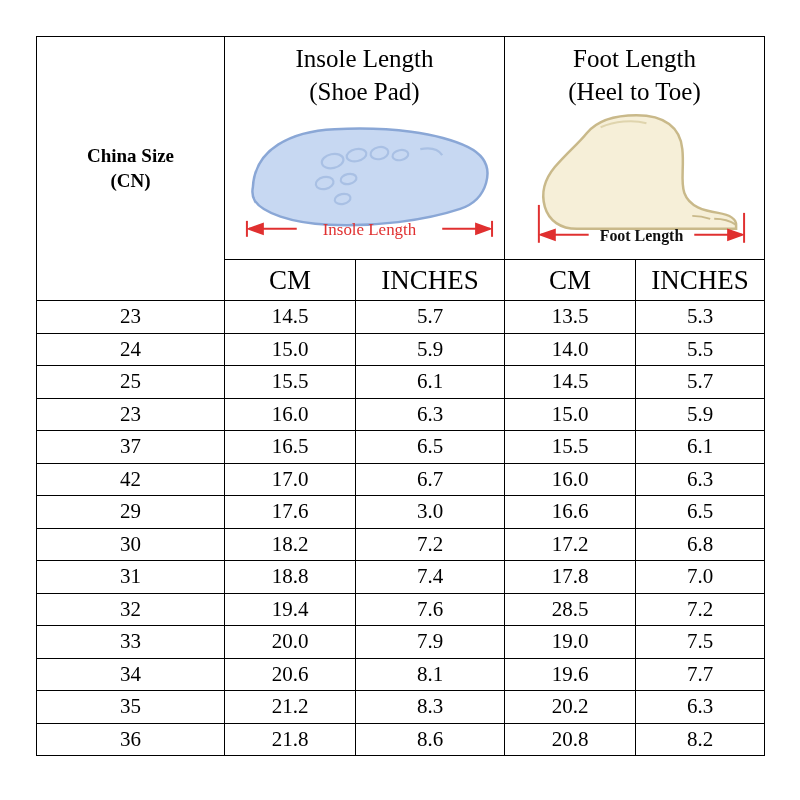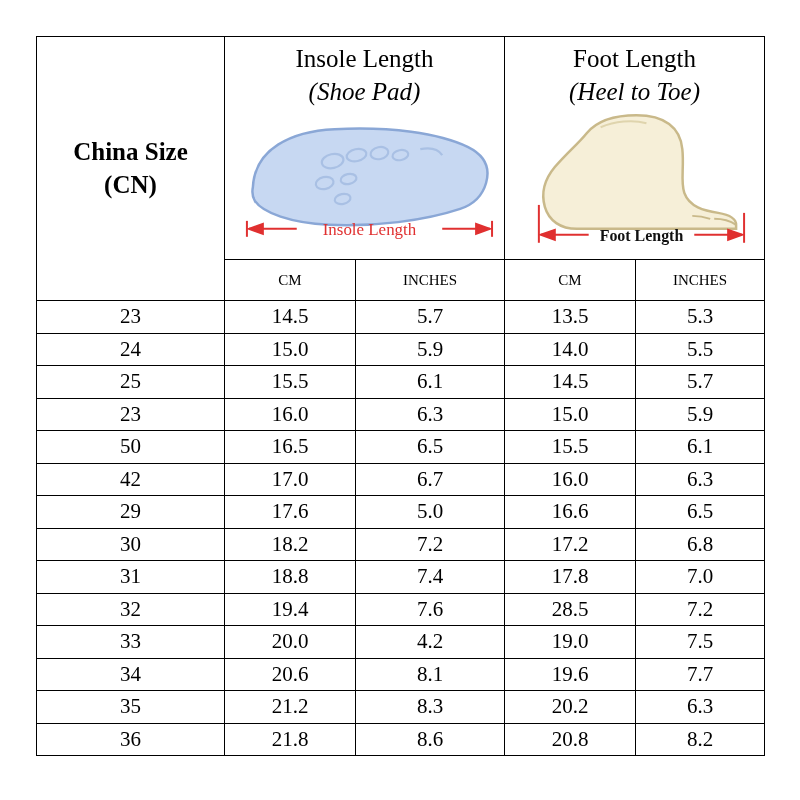--- a/index.html
+++ b/index.html
@@ -34,28 +34,28 @@
     padding: 0;
   }
   
   col.c-cn      { width: 188px; }
   col.c-in-cm   { width: 131px; }
   col.c-in-inch { width: 149px; }
   col.c-ft-cm   { width: 131px; }
   col.c-ft-inch { width: 129px; }
 
   .cn-head {
-    font-size: 25px;
+    font-size: 19px;
     font-weight: bold;
     line-height: 1.3;
   }
   .cn-head .l2 { display: block; }
 
   .unit-head {
-    font-size: 15px;
+    font-size: 27px;
     height: 40px;
   }
 
   .data-cell {
     font-size: 21px;
     height: 31.5px;
   }
 
   
   .illus-cell {
@@ -71,21 +71,21 @@
   }
   .illus-caption {
     position: absolute;
     left: 0;
     right: 0;
     top: 6px;
     text-align: center;
     font-size: 25px;
     line-height: 1.3;
   }
-  .illus-caption .l2 { display: block; font-style: italic; }
+  .illus-caption .l2 { display: block; }
   .illus-art {
     position: absolute;
     left: 0;
     right: 0;
     top: 72px;
     bottom: 0;
   }
   .illus-art svg { display: block; width: 100%; height: 100%; }
 </style>
 </head>
@@ -207,37 +207,37 @@
         <td class="data-cell">5.7</td>
       </tr>
         <tr style="">
         <td class="data-cell">23</td>
         <td class="data-cell">16.0</td>
         <td class="data-cell">6.3</td>
         <td class="data-cell">15.0</td>
         <td class="data-cell">5.9</td>
       </tr>
         <tr style="">
-        <td class="data-cell">50</td>
+        <td class="data-cell">37</td>
         <td class="data-cell">16.5</td>
         <td class="data-cell">6.5</td>
         <td class="data-cell">15.5</td>
         <td class="data-cell">6.1</td>
       </tr>
         <tr style="">
         <td class="data-cell">42</td>
         <td class="data-cell">17.0</td>
         <td class="data-cell">6.7</td>
         <td class="data-cell">16.0</td>
         <td class="data-cell">6.3</td>
       </tr>
         <tr style="">
         <td class="data-cell">29</td>
         <td class="data-cell">17.6</td>
-        <td class="data-cell">5.0</td>
+        <td class="data-cell">3.0</td>
         <td class="data-cell">16.6</td>
         <td class="data-cell">6.5</td>
       </tr>
         <tr style="">
         <td class="data-cell">30</td>
         <td class="data-cell">18.2</td>
         <td class="data-cell">7.2</td>
         <td class="data-cell">17.2</td>
         <td class="data-cell">6.8</td>
       </tr>
@@ -251,21 +251,21 @@
         <tr style="">
         <td class="data-cell">32</td>
         <td class="data-cell">19.4</td>
         <td class="data-cell">7.6</td>
         <td class="data-cell">28.5</td>
         <td class="data-cell">7.2</td>
       </tr>
         <tr style="">
         <td class="data-cell">33</td>
         <td class="data-cell">20.0</td>
-        <td class="data-cell">4.2</td>
+        <td class="data-cell">7.9</td>
         <td class="data-cell">19.0</td>
         <td class="data-cell">7.5</td>
       </tr>
         <tr style="">
         <td class="data-cell">34</td>
         <td class="data-cell">20.6</td>
         <td class="data-cell">8.1</td>
         <td class="data-cell">19.6</td>
         <td class="data-cell">7.7</td>
       </tr>

